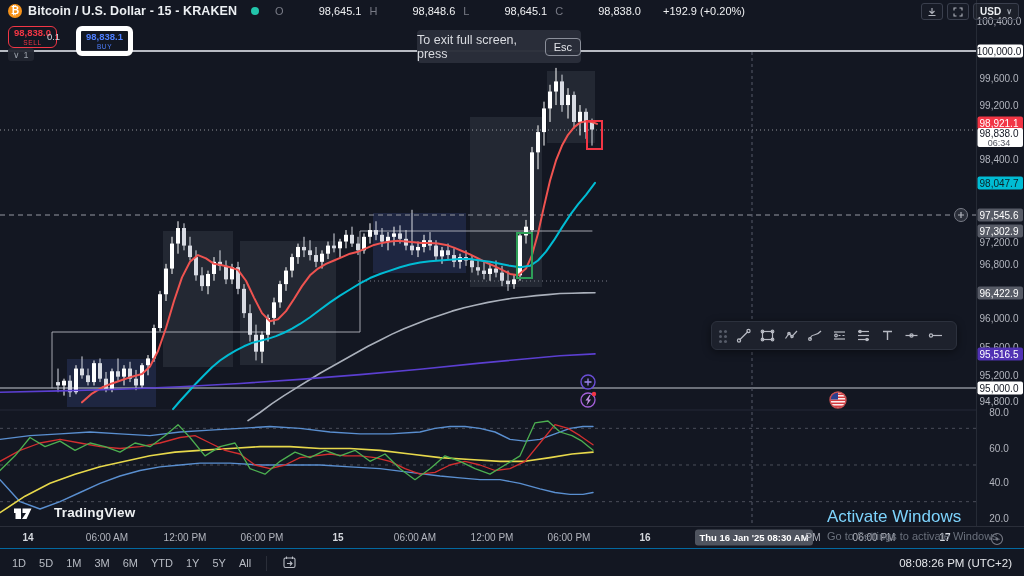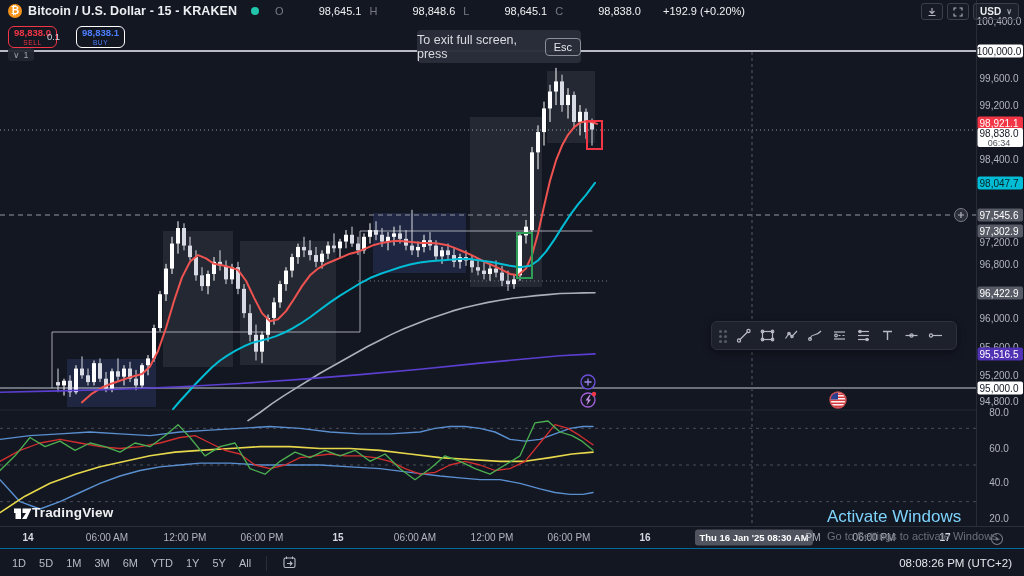--- a/index.html
+++ b/index.html
@@ -13,21 +13,21 @@
   .sym-title{font-size:12.5px;font-weight:bold;color:#eceff2;letter-spacing:.1px;}
   .mkt-dot{width:8px;height:8px;border-radius:50%;background:#22c5ab;margin-left:8px;}
   .ohlc{display:flex;align-items:center;gap:3px;font-size:11px;margin-left:10px;}
   .ohlc .lb{color:#787b86;}
   .ohlc .vl{color:#f0f1f3;margin-right:5px;padding-left:32px;}
   .ohlc .chg{color:#f0f1f3;margin-left:14px;}
   
   .tbtn{top:26px;height:20px;border-radius:6px;display:flex;flex-direction:column;align-items:center;justify-content:center;
     line-height:1;z-index:5;cursor:pointer;background:rgba(19,23,34,.9);}
   .sellb{left:8px;width:47px;border:1px solid #f23645;}
-  .buyb{left:76px;width:47px;border:1px solid #ffffff;}
+  .buyb{left:76px;width:47px;border:5px solid #ffffff;}
   .tbtn .p{font-size:9.5px;font-weight:bold;}
   .tbtn .l{font-size:6.5px;letter-spacing:.6px;margin-top:2px;}
   .sellb .p,.sellb .l{color:#f23645;}
   .buyb .p,.buyb .l{color:#4e7fff;}
   .spread{left:45px;top:31px;width:17px;text-align:center;font-size:9.5px;color:#cfd3dc;z-index:5;}
   .legend-chip{left:8px;top:48px;height:13px;padding:0 5px;border-radius:3px;background:rgba(34,38,50,.95);
     color:#9aa0aa;font-size:9px;display:flex;align-items:center;gap:4px;z-index:5;cursor:pointer;}
   
   .tr-wrap{top:3px;right:5px;display:flex;gap:4px;align-items:center;z-index:5;}
   .sq-btn{width:20px;height:15px;border:1px solid #3a3f4d;border-radius:3px;display:flex;align-items:center;
@@ -47,21 +47,21 @@
     box-shadow:0 5px 0 #565b68,0 -5px 0 #565b68,5px 0 0 #565b68,5px 5px 0 #565b68,5px -5px 0 #565b68;}
   .dtool .ti{width:24px;height:21px;display:flex;align-items:center;justify-content:center;cursor:pointer;border-radius:4px;}
   .dtool svg{stroke:#b7bac3;fill:none;stroke-width:1.2;}
   
   .btool{left:0;right:0;top:548px;height:28px;border-top:1px solid #0369a1;background:#131722;display:flex;
     align-items:center;padding:0 12px;gap:13px;z-index:5;font-size:11px;color:#b8bcc4;}
   .btool .rng{cursor:pointer;}
   .btool .div{width:1px;height:15px;background:#2a2e39;margin:0 2px;}
   .btool .clock{margin-left:auto;font-size:11.5px;color:#e4e6ea;}
   
-  .tvlogo{left:13px;top:505px;display:flex;align-items:center;gap:0;z-index:3;}
+  .tvlogo{left:13px;top:505px;display:flex;align-items:center;gap:22px;z-index:3;}
   .tvlogo .txt{font-size:13.5px;font-weight:bold;color:#eef0f2;letter-spacing:.2px;}
   
   .wmark{left:827px;top:507px;z-index:3;pointer-events:none;line-height:1.2;}
   .wmark .l1{font-size:17px;color:#7dd3fc;}
   .wmark .l2{font-size:11px;color:#6a707c;margin-top:3px;}
 </style>
 </head>
 <body>
 
 <svg id="chart-svg" width="1024" height="576">

